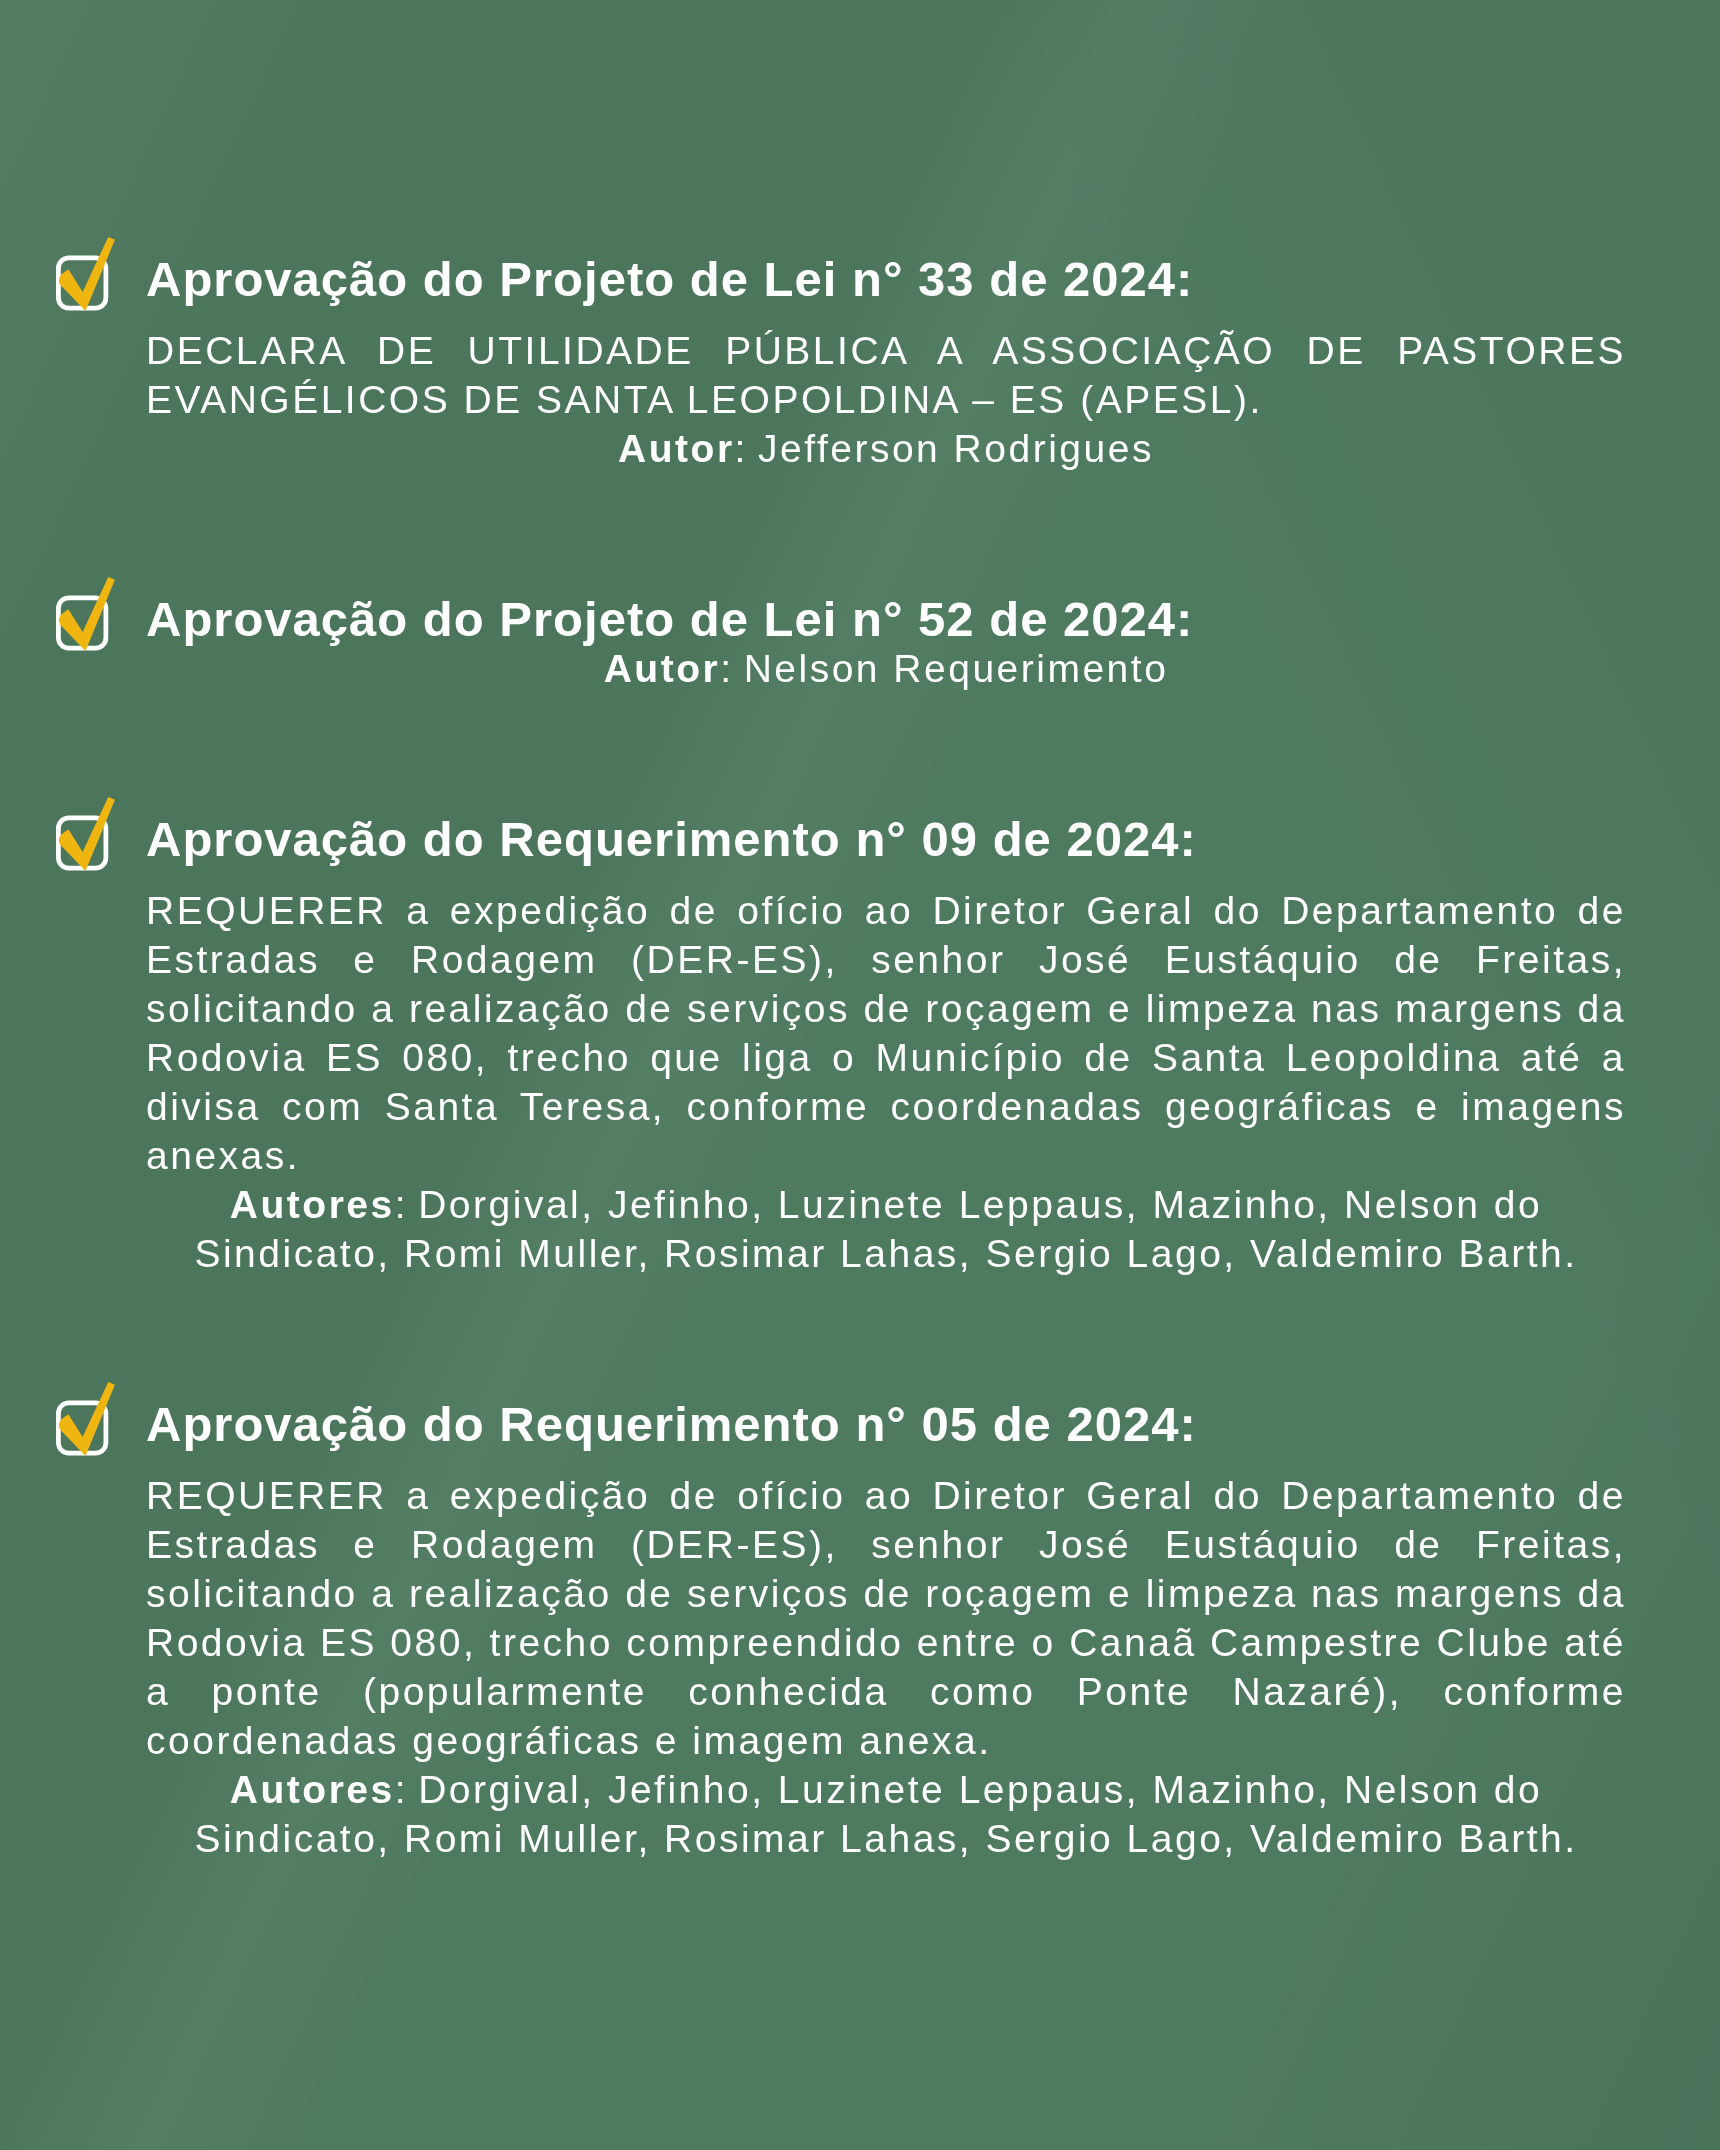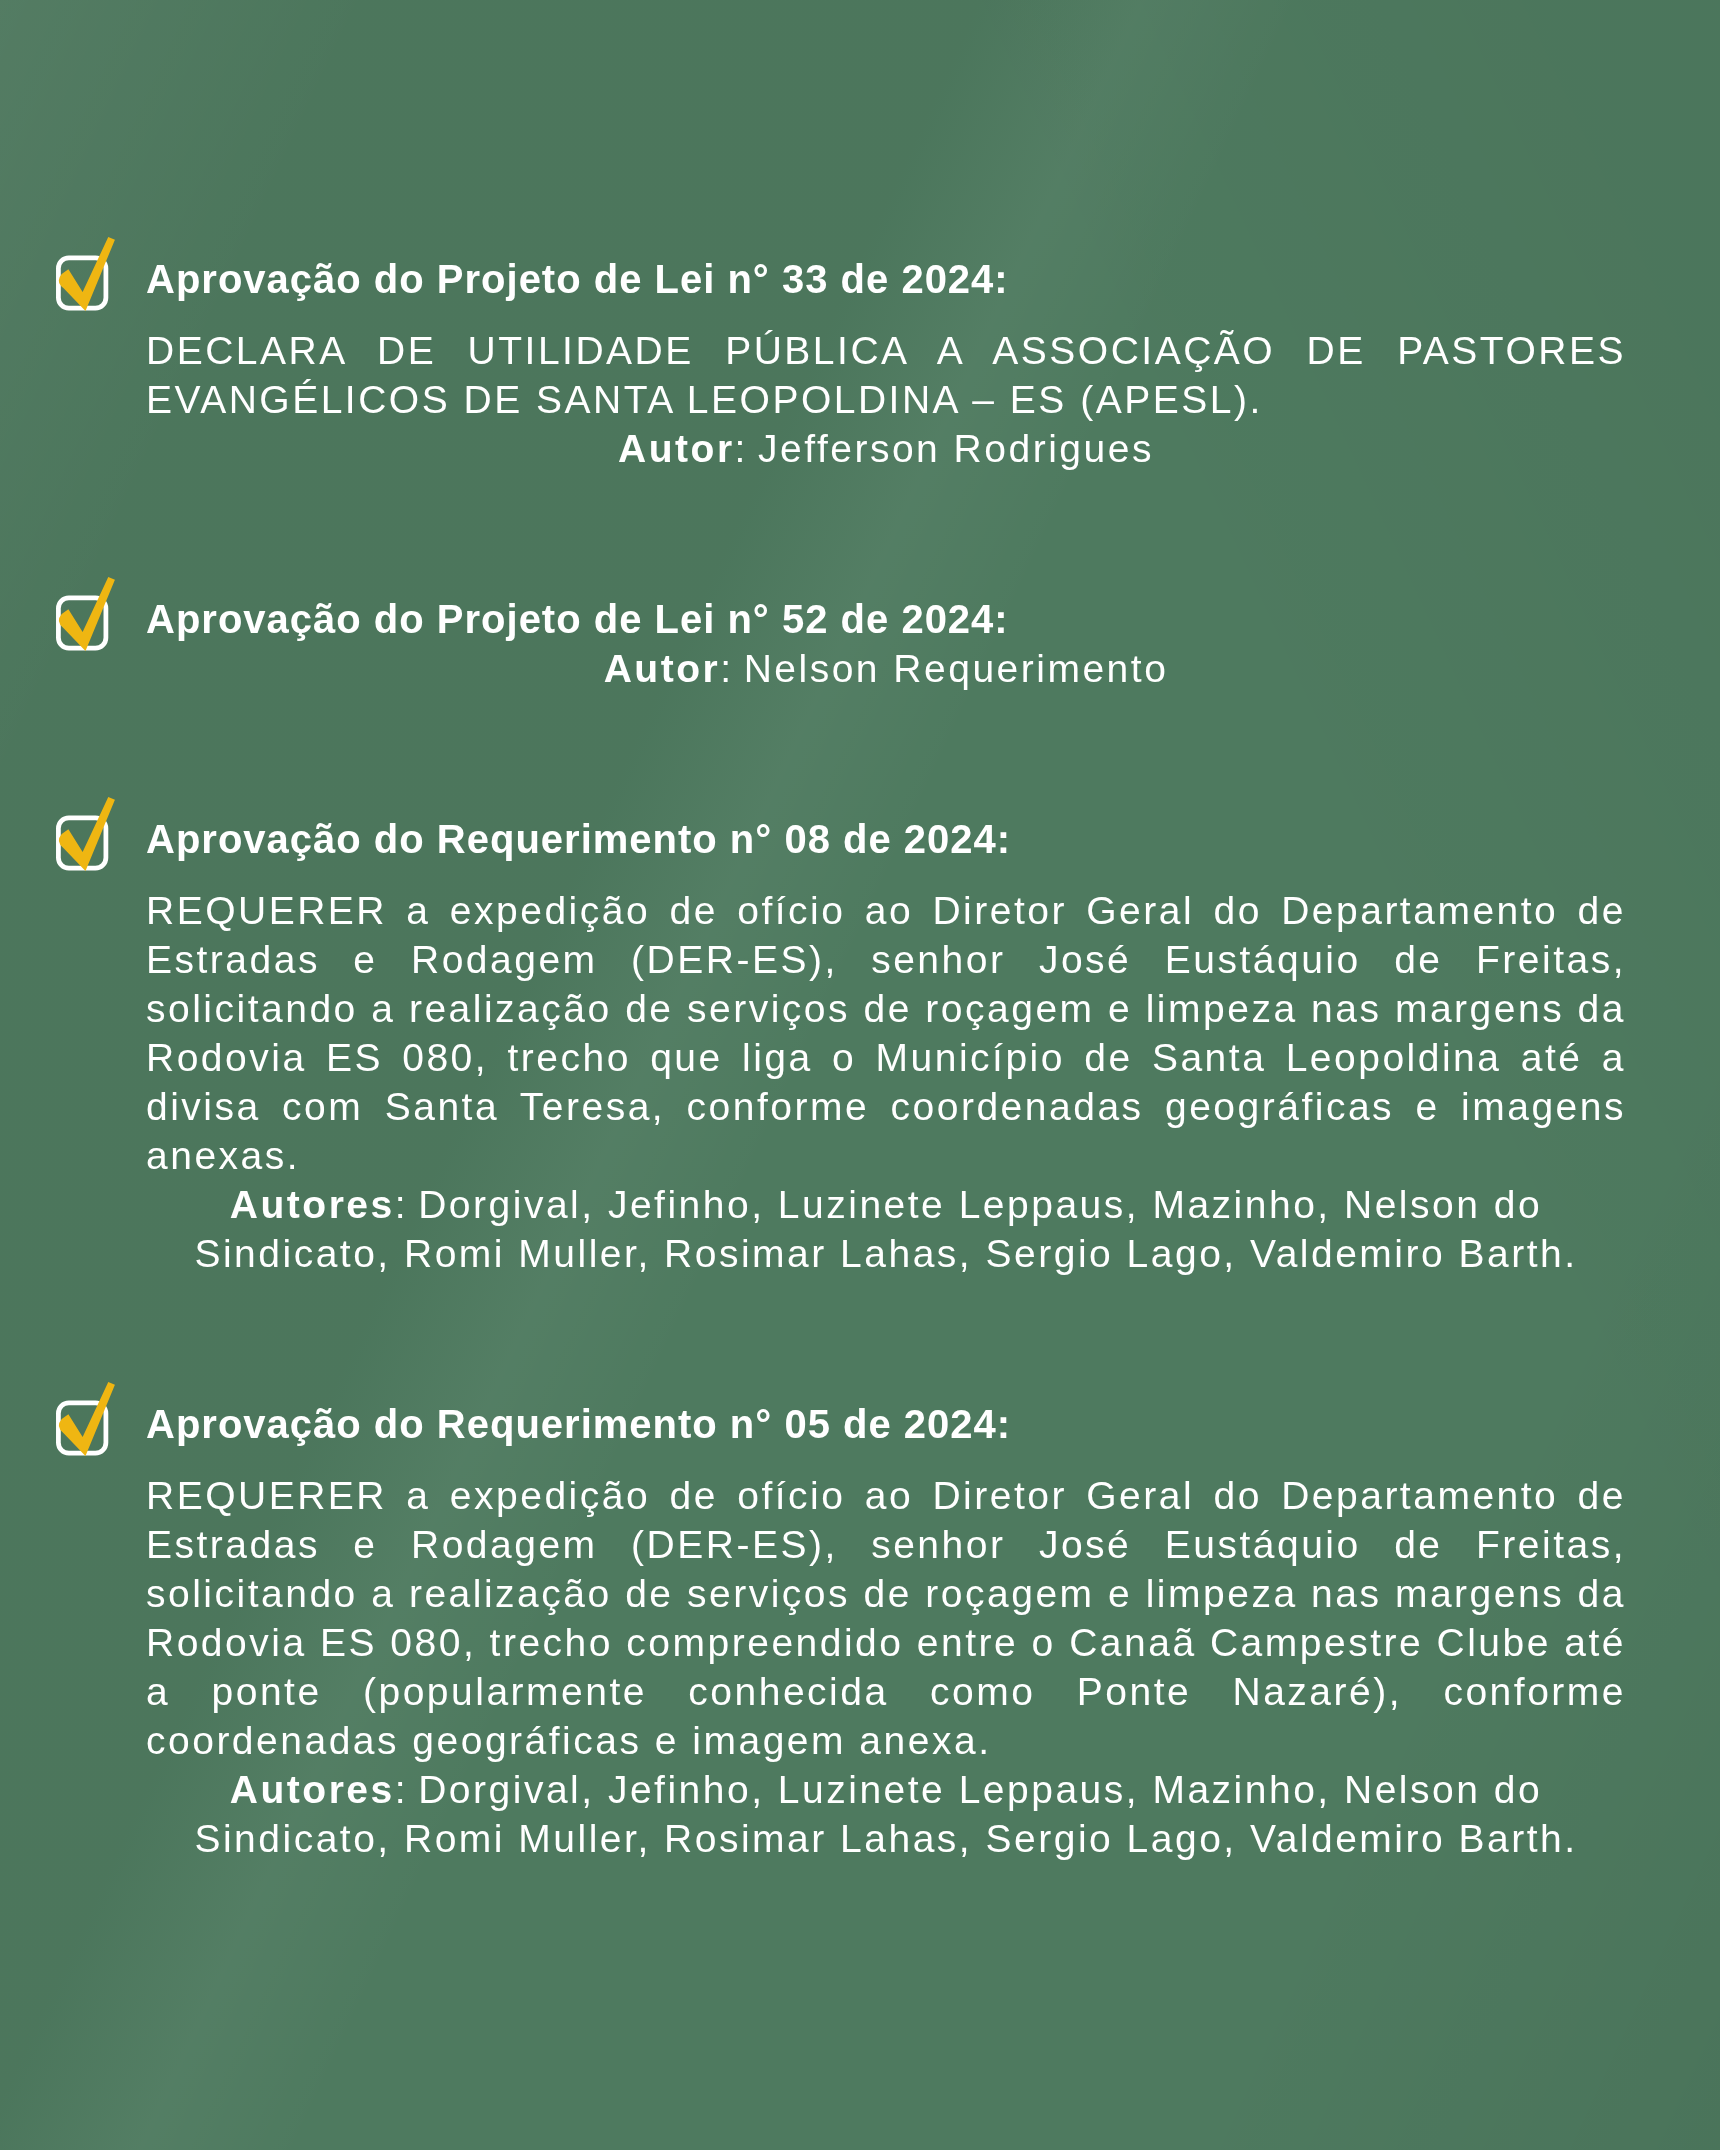--- a/index.html
+++ b/index.html
@@ -44,21 +44,21 @@
   }
   .item-text {
     margin-left: 30px;
     width: 1481px;
     font-size: 39px;
     line-height: 49px;
     letter-spacing: 2.5px;
   }
   .item-title {
     font-weight: bold;
-    font-size: 40px;
+    font-size: 49px;
     letter-spacing: 1px;
   }
   .item-body {
     text-align: justify;
     margin-top: 22px;
   }
   .authors-line { text-align: center; }
   .authors-label { font-weight: bold; }
   .authors-separator { margin-right: 0.26em; }
 </style>
@@ -95,21 +95,21 @@
   </div>
 
   <div class="agenda-item">
     <span class="check-cell">
       <svg viewBox="0 0 130 160" aria-hidden="true">
         <rect x="9" y="48" width="100" height="106" rx="22" fill="none" style="stroke:var(--checkbox-border,#fff)" stroke-width="10"></rect>
         <path d="M16 82 Q2 98 20 112 L66 160 L128 10 L114 4 L60 120 L30 72 Z" style="fill:var(--checkmark-gold,#efb612)"></path>
       </svg>
     </span>
     <div class="item-text">
-      <div class="item-title">Aprovação do Requerimento n° 08 de 2024:</div>
+      <div class="item-title">Aprovação do Requerimento n° 09 de 2024:</div>
       <div class="item-body">REQUERER a expedição de ofício ao Diretor Geral do Departamento de Estradas e Rodagem (DER-ES), senhor José Eustáquio de Freitas, solicitando a realização de serviços de roçagem e limpeza nas margens da Rodovia ES 080, trecho que liga o Município de Santa Leopoldina até a divisa com Santa Teresa, conforme coordenadas geográficas e imagens anexas.</div>
       <div class="authors-line"><span class="authors-label">Autores</span><span class="authors-separator">:</span><span>Dorgival, Jefinho, Luzinete Leppaus, Mazinho, Nelson do Sindicato, Romi Muller, Rosimar Lahas, Sergio Lago, Valdemiro Barth.</span></div>
     </div>
   </div>
 
   <div class="agenda-item">
     <span class="check-cell">
       <svg viewBox="0 0 130 160" aria-hidden="true">
         <rect x="9" y="48" width="100" height="106" rx="22" fill="none" style="stroke:var(--checkbox-border,#fff)" stroke-width="10"></rect>
         <path d="M16 82 Q2 98 20 112 L66 160 L128 10 L114 4 L60 120 L30 72 Z" style="fill:var(--checkmark-gold,#efb612)"></path>

